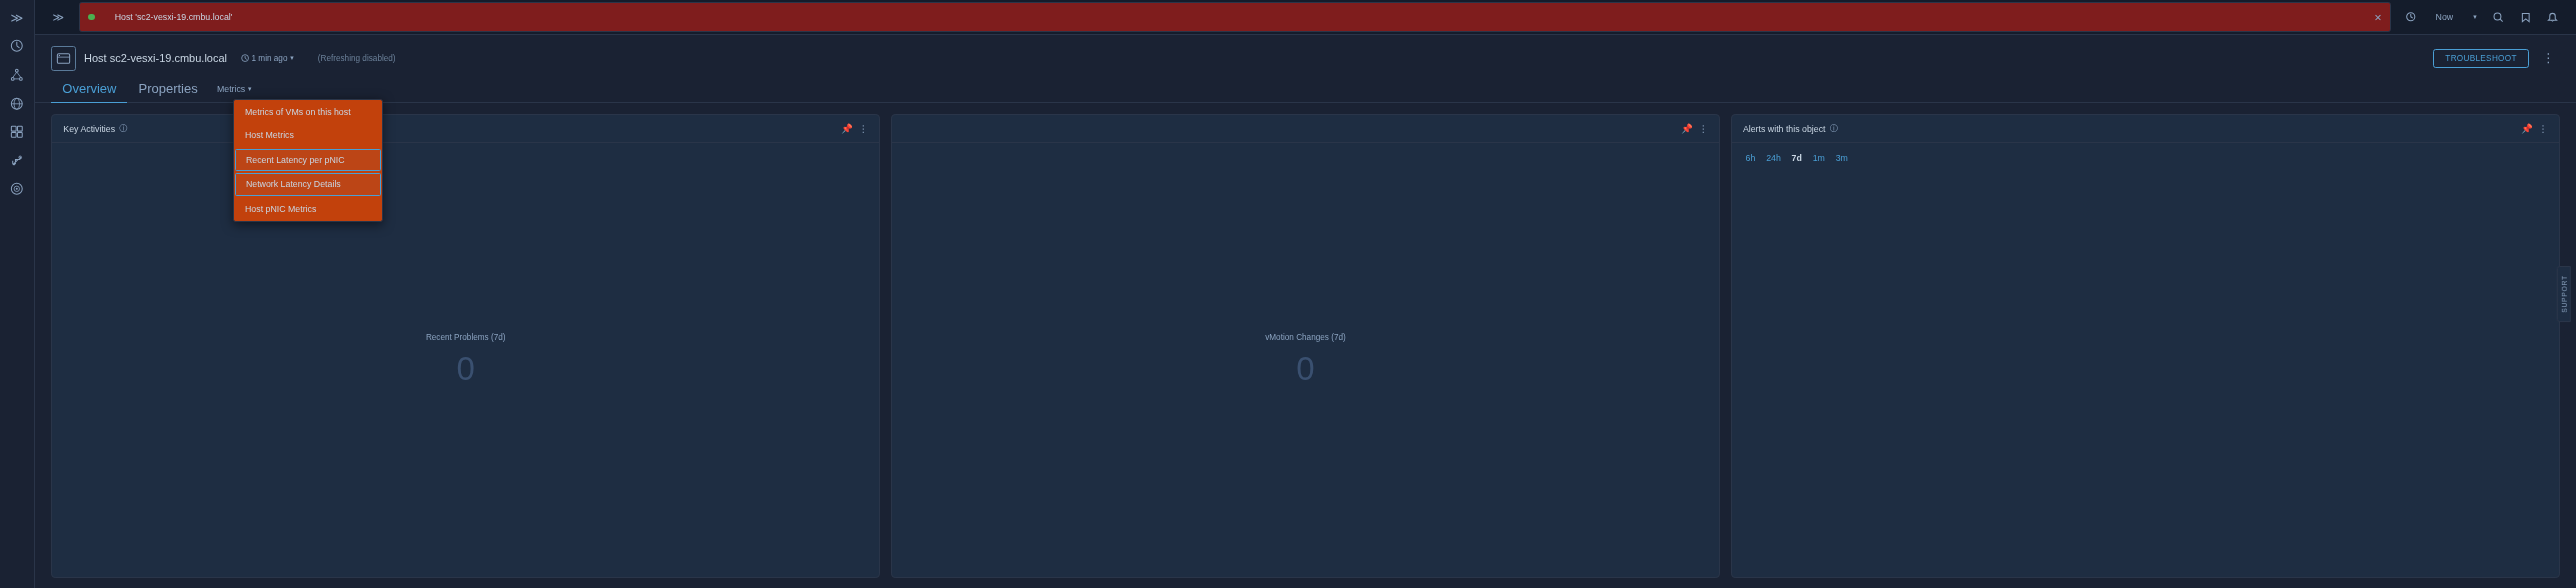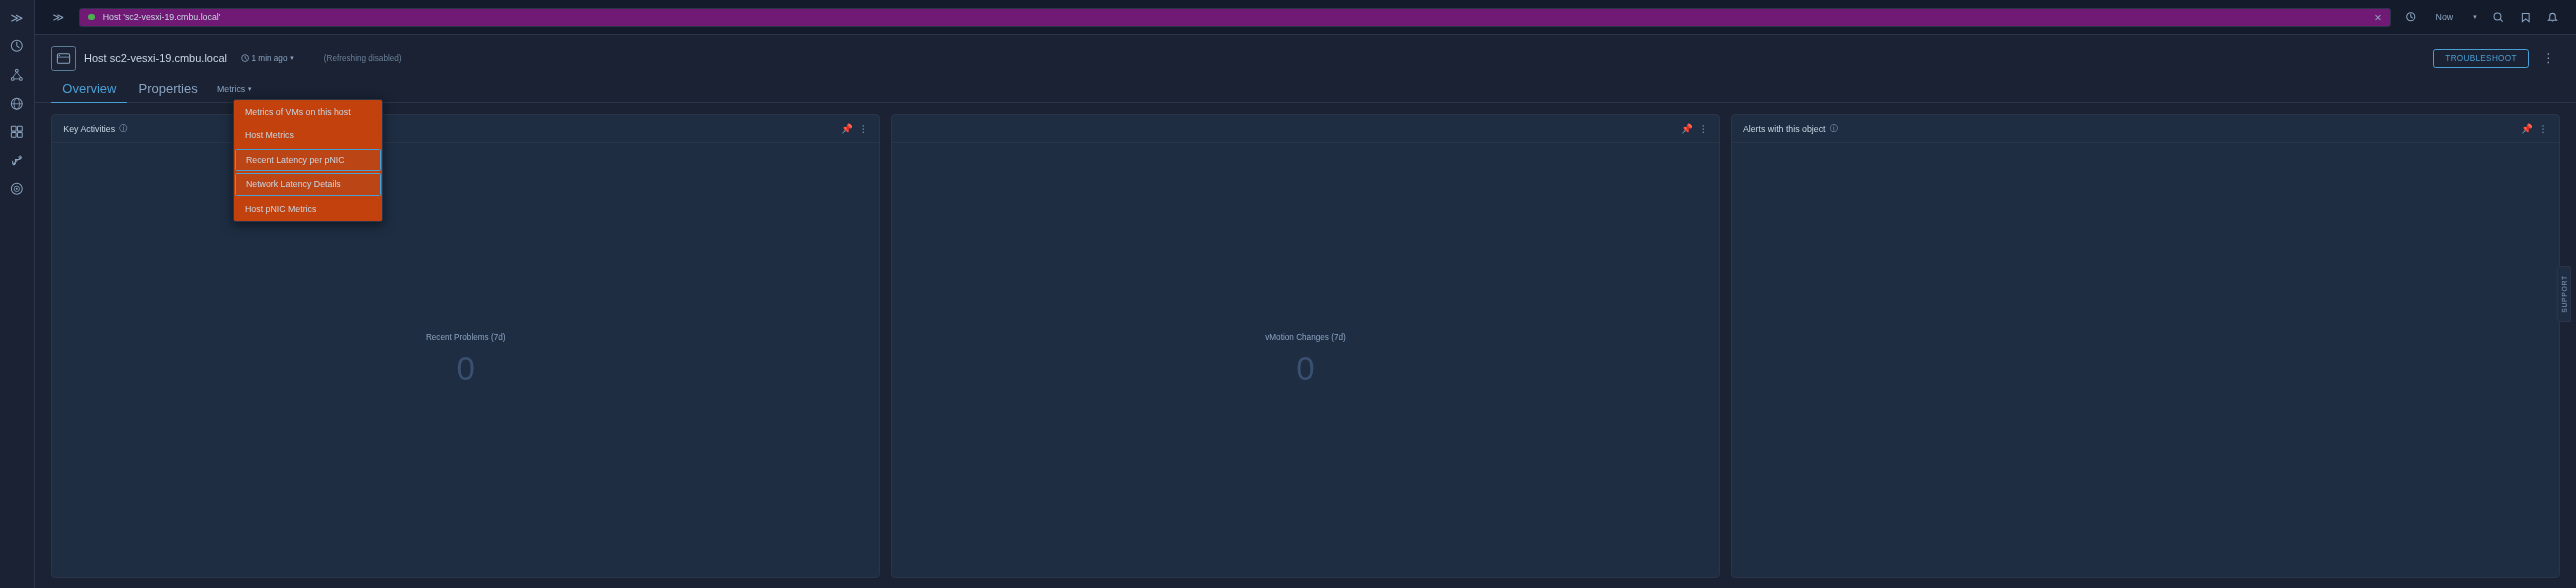--- a/index.html
+++ b/index.html
@@ -54,26 +54,26 @@
       display: flex;
       align-items: center;
       padding: 0 11px;
       gap: 8.2px;
       flex-shrink: 0;
     }
     .topbar-tab {
       flex: 1;
       display: flex;
       align-items: center;
-      gap: 8px;
-      background: #701a75;
+      gap: 20px;
+      background: #7f1d1d;
       border: 0.7px solid #2a3549;
       border-radius: 2.7px;
       padding: 4.1px 8.2px;
-      height: 19px;
+      height: 30px;
     }
     .topbar-tab .status-dot {
       width: 6.8px; height: 6.8px;
       border-radius: 50%;
       background: #4caf50;
       flex-shrink: 0;
     }
     .topbar-tab .tab-title {
       color: #c9d6e3;
       font-size: 8.8px;
@@ -137,21 +137,21 @@
       font-weight: 500;
     }
     .host-time {
       display: flex; align-items: center; gap: 2.7px;
       color: #8ba3c0; font-size: 8.2px;
       margin-left: 5.4px;
       cursor: pointer;
     }
     .host-refresh {
       color: #6b8099; font-size: 8.2px;
-      margin-left: 22px;
+      margin-left: 16px;
     }
     .host-actions {
       margin-left: auto;
       display: flex; align-items: center; gap: 8px;
     }
     .troubleshoot-btn {
       border: 0.7px solid #4a9fd5;
       color: #4a9fd5;
       background: transparent;
       padding: 4.1px 11px;
@@ -499,20 +499,27 @@
         <div class="card-header">
           <div class="card-title">
             <span>Alerts with this object</span>
             <span class="info-icon">ⓘ</span>
           </div>
           <div class="card-actions">
             <button class="card-action">📌</button>
             <button class="card-action">⋮</button>
           </div>
         </div>
+        <div class="time-filters">
+          <span class="time-filter">6h</span>
+          <span class="time-filter">24h</span>
+          <span class="time-filter active">7d</span>
+          <span class="time-filter">1m</span>
+          <span class="time-filter">3m</span>
+        </div>
         <div class="card-body">
         </div>
       </div>
 
     </div>
   </div>
 </div>
 
 <div style="position: fixed; right: -16.3px; top: 50%; transform: translateY(-50%) rotate(-90deg); transform-origin: center center; background: #1e2d42; border: 0.7px solid #2a3549; color: #8ba3c0; font-size: 6.8px; padding: 2.7px 8.2px; cursor: pointer; letter-spacing: 0.7px; white-space: nowrap; border-radius: 2.7px 2.7px 0 0;">
   <span>SUPPORT</span>

